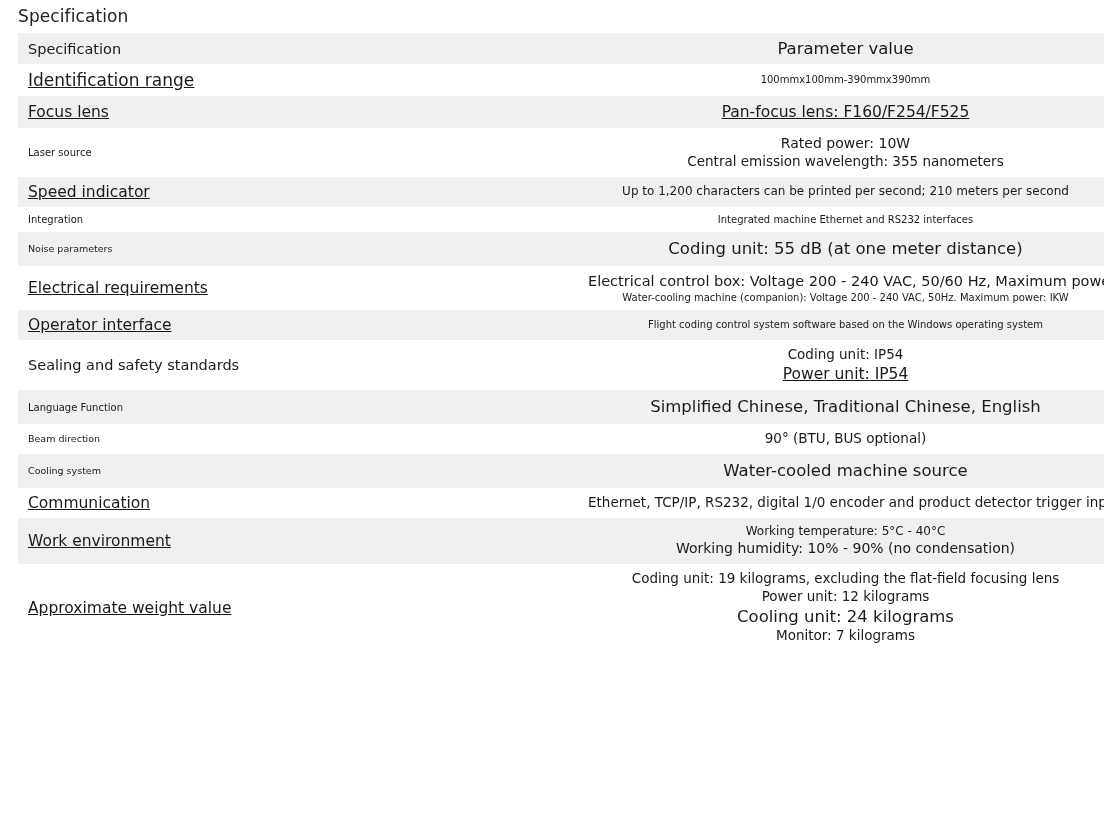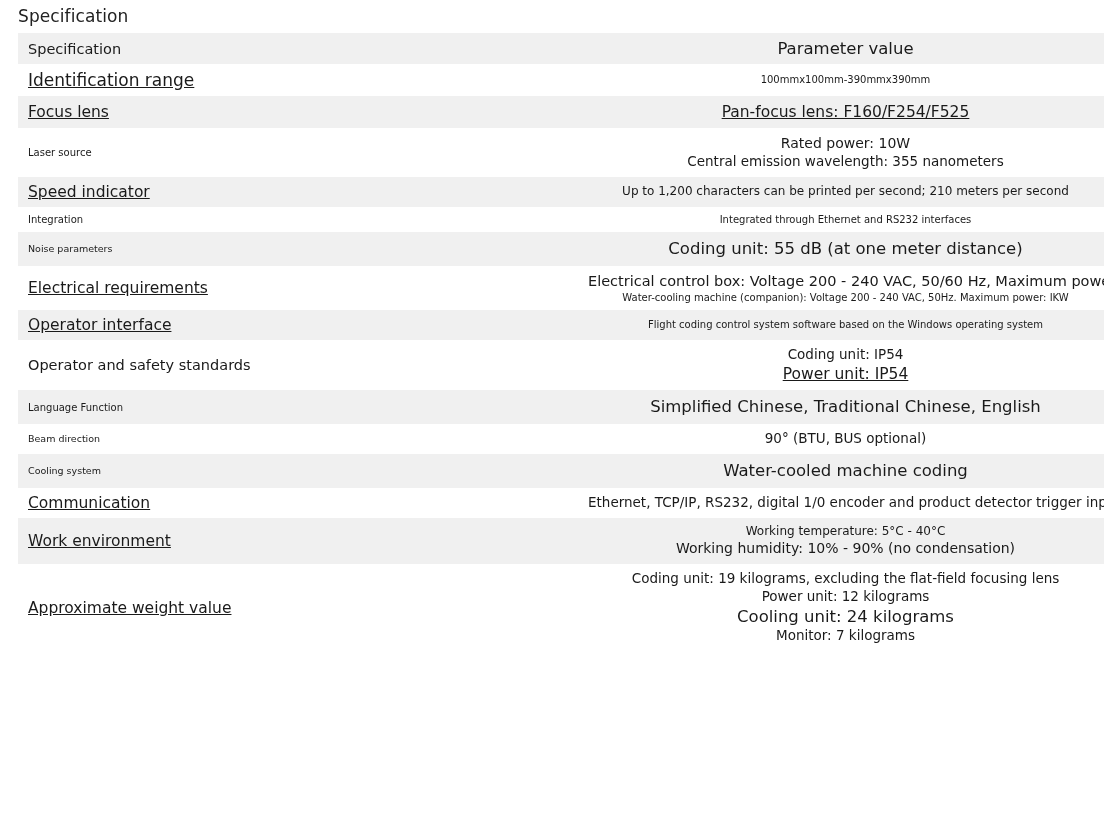--- a/index.html
+++ b/index.html
@@ -109,21 +109,21 @@
         </tr>
         <tr class="row-shaded">
           <td class="cell-label fs-15">Speed indicator</td>
           <td class="cell-value">
             <span class="vline fs-10">Up to 1,200 characters can be printed per second; 210 meters per second</span>
           </td>
         </tr>
         <tr class="row-plain">
           <td class="cell-label fs-8">Integration</td>
           <td class="cell-value">
-            <span class="vline fs-11">Integrated through Ethernet and RS232 interfaces</span>
+            <span class="vline fs-11">Integrated machine Ethernet and RS232 interfaces</span>
           </td>
         </tr>
         <tr class="row-shaded">
           <td class="cell-label fs-9">Noise parameters</td>
           <td class="cell-value">
             <span class="vline fs-16">Coding unit: 55 dB (at one meter distance)</span>
           </td>
         </tr>
         <tr class="row-plain">
           <td class="cell-label fs-15">Electrical requirements</td>
@@ -132,42 +132,42 @@
             <span class="vline fs-11">Water-cooling machine (companion): Voltage 200 - 240 VAC, 50Hz. Maximum power: IKW</span>
           </td>
         </tr>
         <tr class="row-shaded">
           <td class="cell-label fs-15">Operator interface</td>
           <td class="cell-value">
             <span class="vline fs-11">Flight coding control system software based on the Windows operating system</span>
           </td>
         </tr>
         <tr class="row-plain">
-          <td class="cell-label fs-14">Operator and safety standards</td>
+          <td class="cell-label fs-14">Sealing and safety standards</td>
           <td class="cell-value">
             <span class="vline fs-13">Coding unit: IP54</span>
             <span class="vline fs-15">Power unit: IP54</span>
           </td>
         </tr>
         <tr class="row-shaded">
           <td class="cell-label fs-8">Language Function</td>
           <td class="cell-value">
             <span class="vline fs-16">Simplified Chinese, Traditional Chinese, English</span>
           </td>
         </tr>
         <tr class="row-plain">
           <td class="cell-label fs-9">Beam direction</td>
           <td class="cell-value">
             <span class="vline fs-13">90° (BTU, BUS optional)</span>
           </td>
         </tr>
         <tr class="row-shaded">
           <td class="cell-label fs-9">Cooling system</td>
           <td class="cell-value">
-            <span class="vline fs-16">Water-cooled machine coding</span>
+            <span class="vline fs-16">Water-cooled machine source</span>
           </td>
         </tr>
         <tr class="row-plain">
           <td class="cell-label fs-15">Communication</td>
           <td class="cell-value">
             <span class="vline fs-13">Ethernet, TCP/IP, RS232, digital 1/0 encoder and product detector trigger input</span>
           </td>
         </tr>
         <tr class="row-shaded">
           <td class="cell-label fs-15">Work environment</td>

